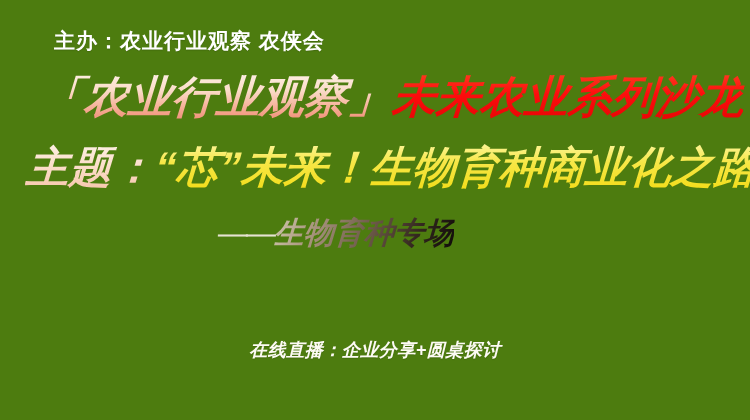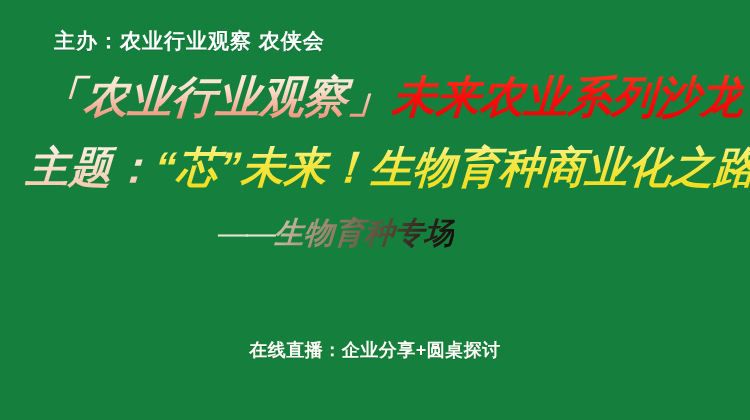--- a/index.html
+++ b/index.html
@@ -11,21 +11,21 @@
     width: 750px;
     height: 420px;
     overflow: hidden;
     font-family: "Liberation Sans", "DejaVu Sans", sans-serif;
   }
 
   .poster {
     position: relative;
     width: 750px;
     height: 420px;
-    background: #15803d;
+    background: #4d7c0f;
     overflow: hidden;
   }
 
   
   .organizer-line {
     position: absolute;
     left: 54px;
     top: 27px;
     font-size: 21px;
     font-weight: bold;
@@ -132,20 +132,21 @@
     text-shadow: 0 1px 1px rgba(0,0,0,0.13);
   }
   .info-live {
     position: absolute;
     left: 0;
     right: 0;
     top: 338px;
     text-align: center;
     font-size: 18px;
     font-weight: bold;
+    font-style: italic;
     letter-spacing: 0.5px;
     color: #fdfbf4;
     white-space: nowrap;
     text-shadow: 0 1px 1px rgba(0,0,0,0.13);
   }
 </style>
 </head>
 <body>
 
 <div class="poster">

